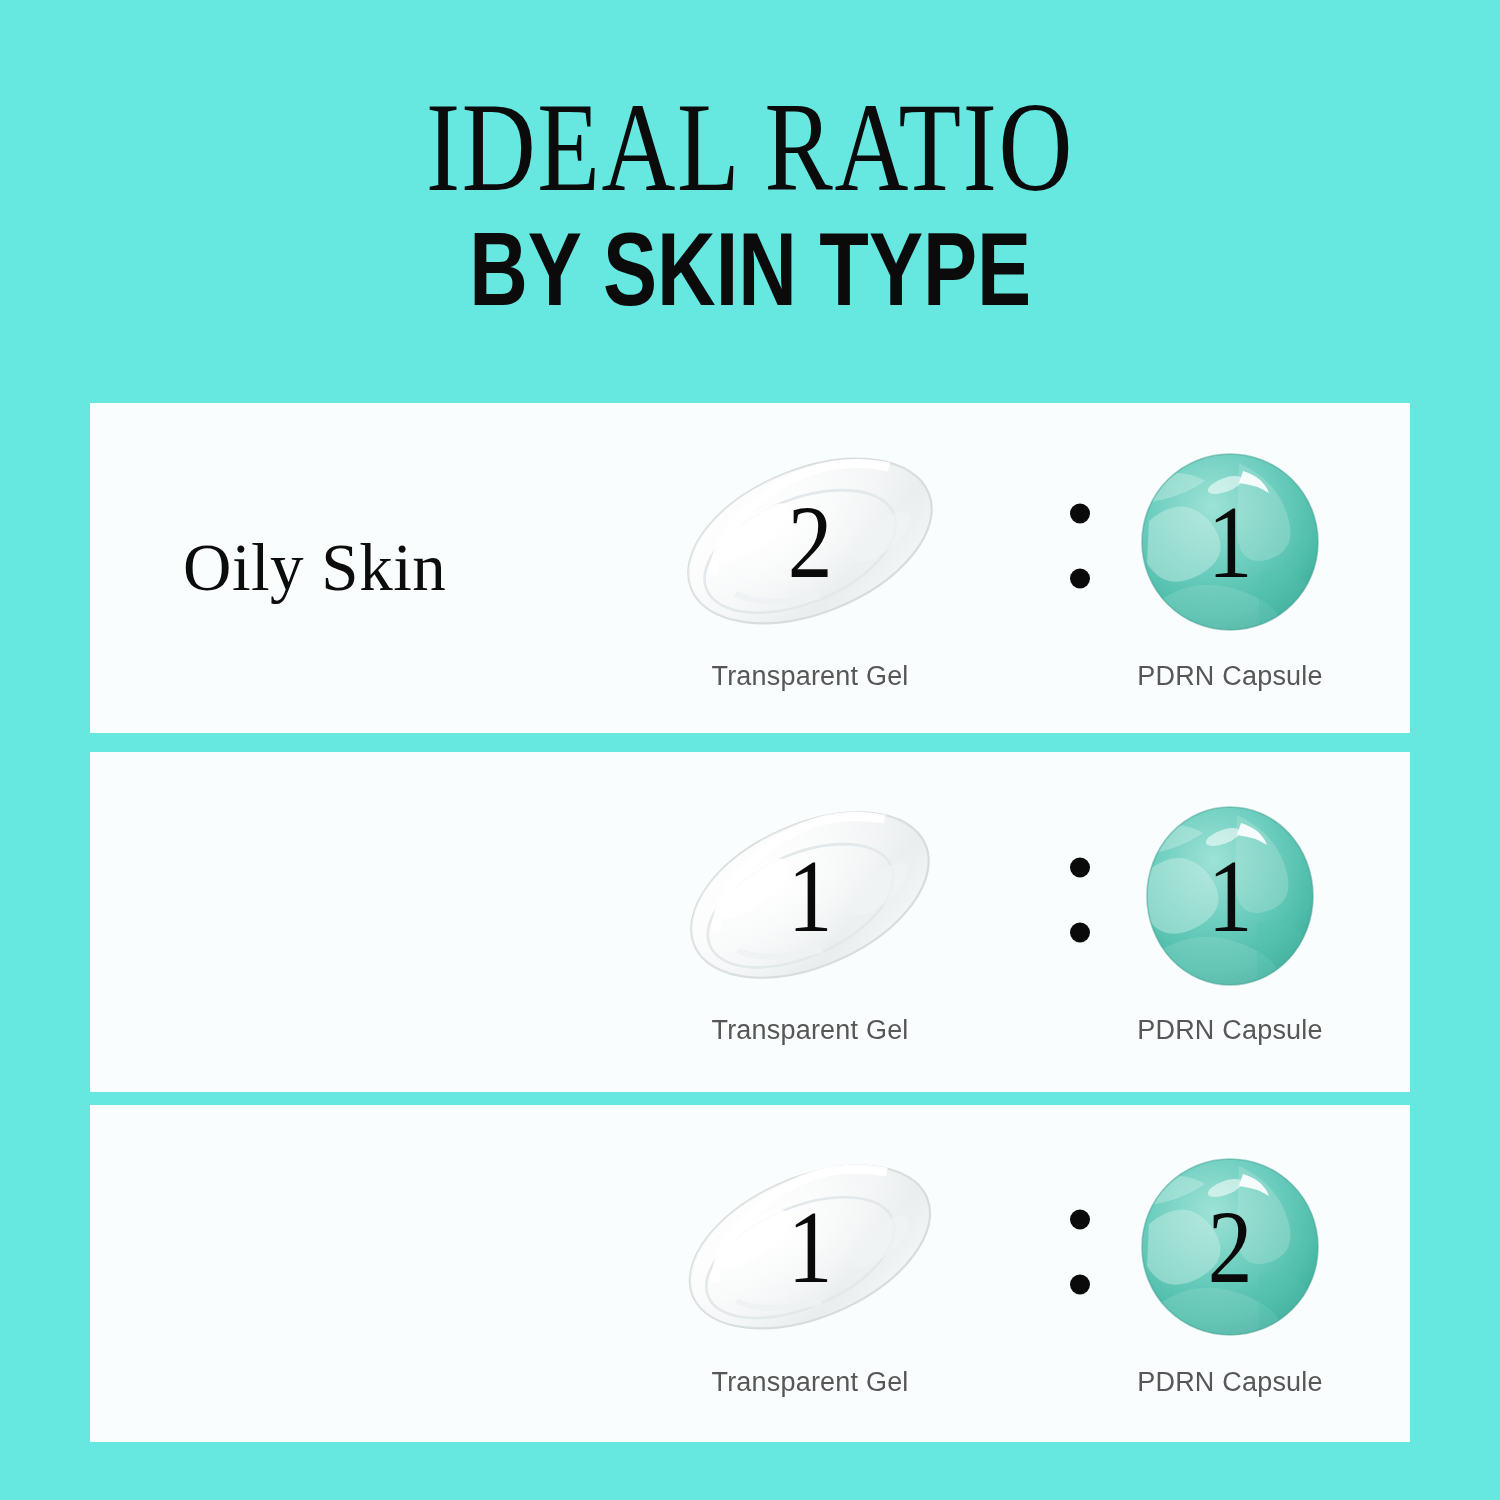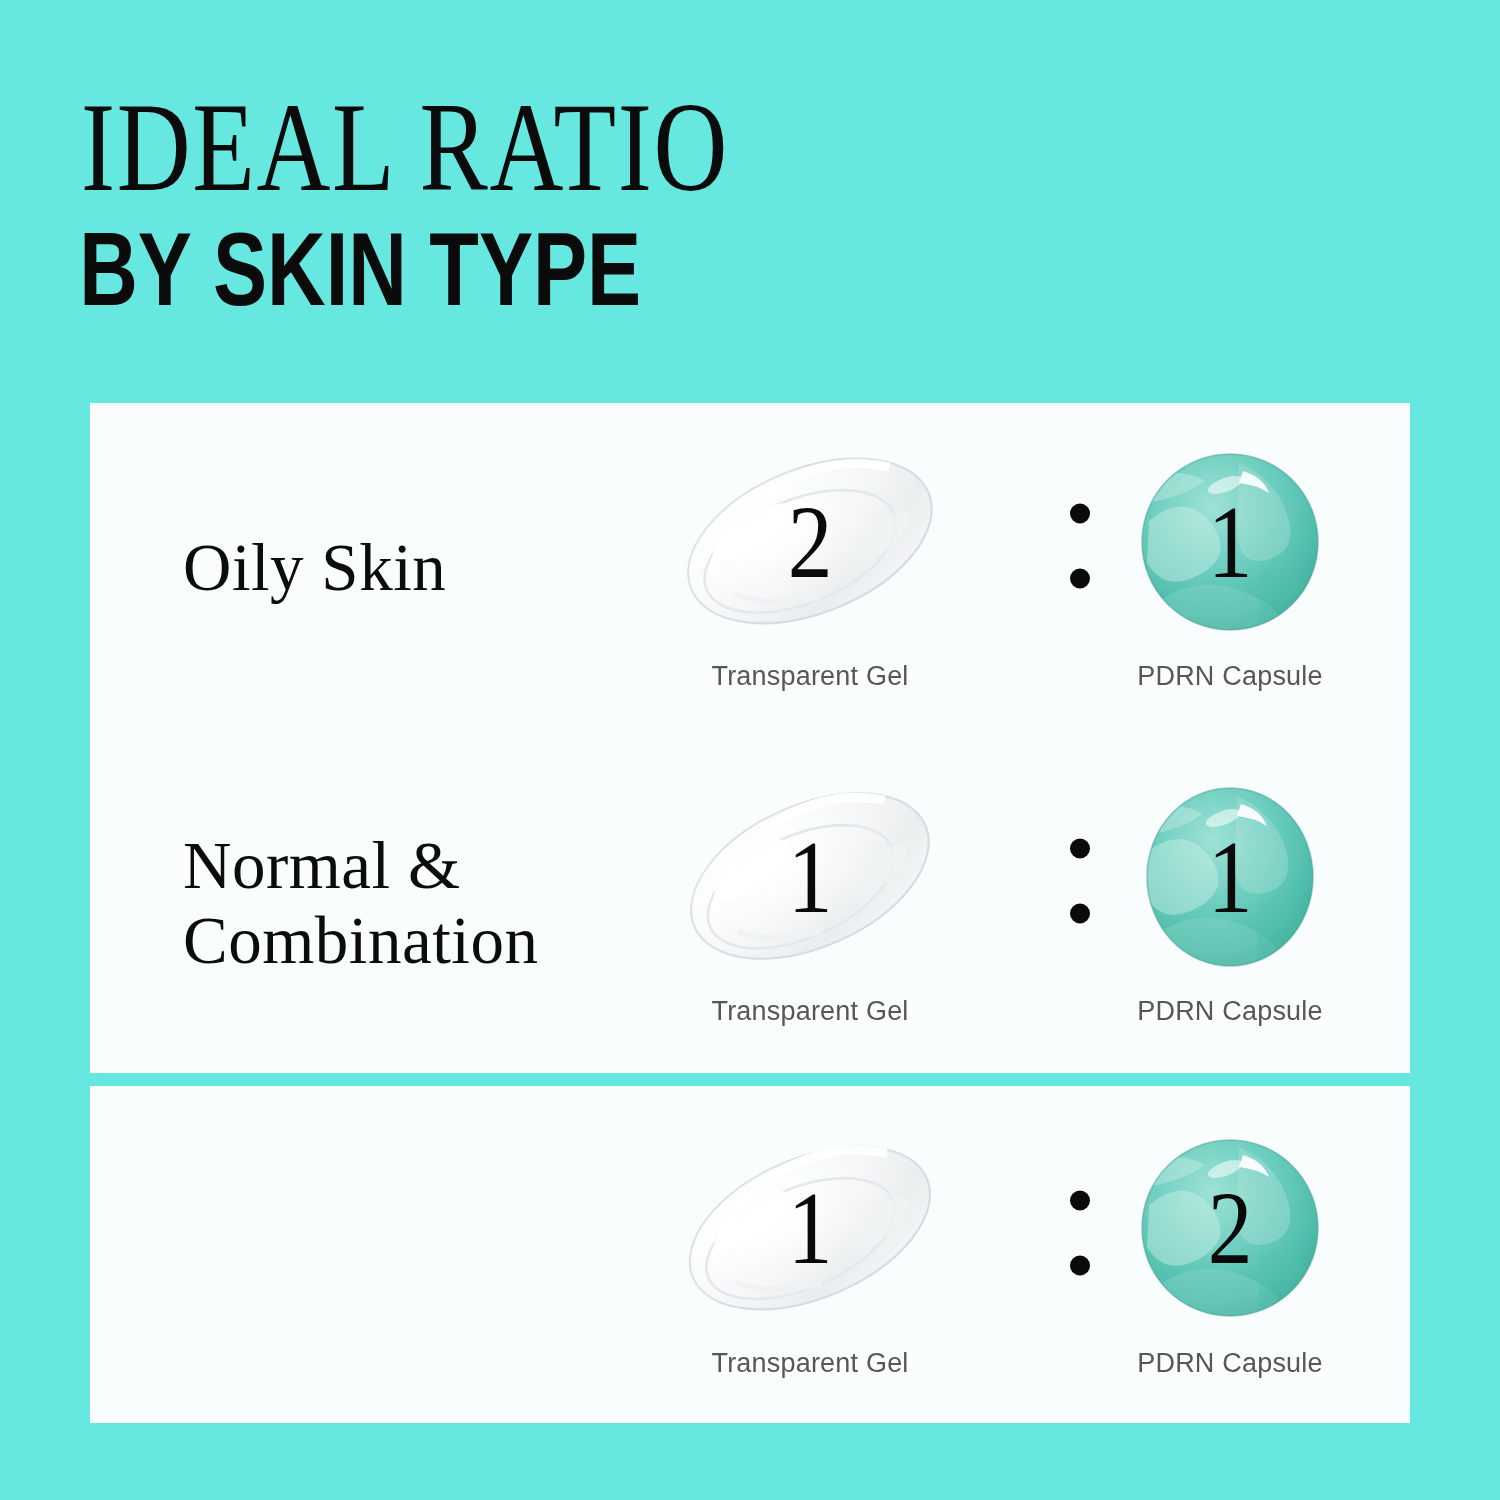--- a/index.html
+++ b/index.html
@@ -7,21 +7,21 @@
     width:1500px;height:1500px;
     background:#66E7E0;
     font-family:"Liberation Sans", sans-serif;
     overflow:hidden;
     position:relative;
   }
 
   
   .header{
     position:absolute;left:0;top:0;width:1500px;height:403px;
-    display:flex;flex-direction:column;align-items:flex-start;justify-content:center;
+    display:flex;flex-direction:column;align-items:center;justify-content:center;
   }
   .title-serif{
     font-family:"Liberation Serif", serif;
     font-size:128px;
     line-height:1;
     color:#0B0B0B;
     letter-spacing:2px;
     transform:scaleX(0.80);
     transform-origin:center center;
     white-space:nowrap;
@@ -43,21 +43,21 @@
   }
 
   
   .cards{position:absolute;left:90px;top:403px;width:1320px;}
   .card{
     position:relative;
     width:1320px;
     background:#FAFDFD;
     box-sizing:border-box;
   }
-  .card.c1{height:330px;}
+  .card.c1{height:330px;margin-bottom:19px;}
   .card.c2{height:340px;margin-bottom:13px;}
   .card.c3{height:337px;}
 
   .skin-label{
     position:absolute;
     left:93px;
     top:50%;
     transform:translateY(-50%);
     font-family:"Liberation Serif", serif;
     font-size:67px;
@@ -206,22 +206,20 @@
           </svg>
           <span class="num">1</span>
         </div>
         <div class="sub-label">PDRN Capsule</div>
       </div>
 
     </div>
   </div>
 
   <div class="card c2">
-    <div class="skin-label">Normal &amp;
-Combination</div>
     <div class="ratio">
 
       <div class="col gel">
         <div class="art">
           <svg class="gelblob" viewBox="0 0 275 195">
             <g transform="rotate(-24 137 97)">
               <ellipse cx="137" cy="97" rx="126" ry="71" fill="url(#g1a)" stroke="#d7dddf" stroke-width="2.2"></ellipse>
               <ellipse cx="137" cy="97" rx="126" ry="71" fill="url(#g1b)"></ellipse>
               <ellipse cx="124" cy="103" rx="99" ry="51" fill="none" stroke="#e3e8ea" stroke-width="2.6"></ellipse>
               <path d="M36 92 Q56 52 120 36 Q184 22 236 58" fill="none" stroke="#ffffff" stroke-width="9" opacity="0.95"></path>

